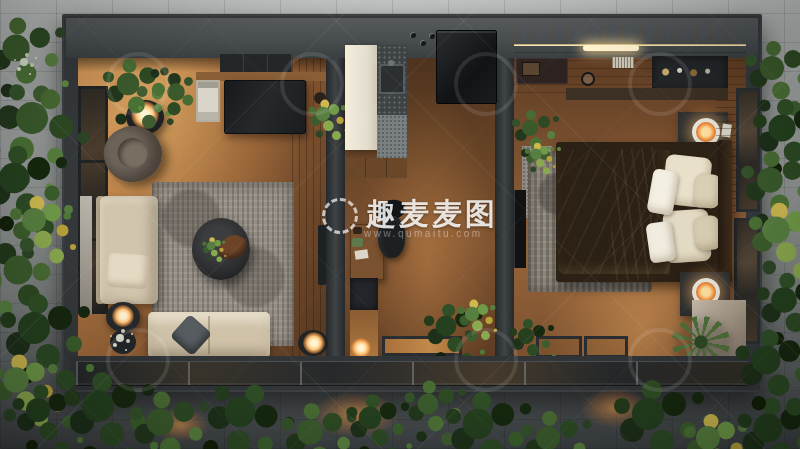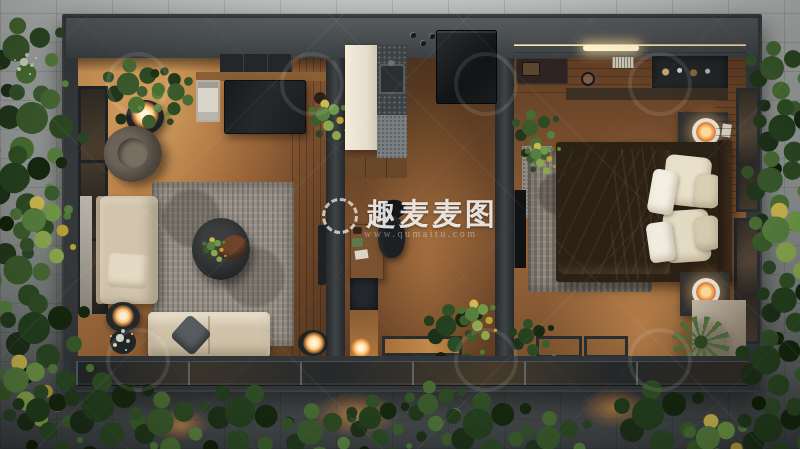--- a/index.html
+++ b/index.html
@@ -1,17 +1,17 @@
 <!DOCTYPE html>
 <html><head>
 <meta charset="utf-8">
 <style>
   html,body{margin:0;padding:0;background:#222;}
   #canvas{position:relative;width:800px;height:449px;overflow:hidden;
-    font-family:Liberation Serif, serif;background:#9aa09f;text-align:center;}
+    font-family:Liberation Sans, sans-serif;background:#9aa09f;text-align:center;}
   .abs{position:absolute;}
 
   
   #bg-tiles{left:0;top:0;width:800px;height:449px;
     background-image:
       repeating-linear-gradient(90deg, rgba(0,0,0,.11) 0 1px, transparent 1px 56px),
       repeating-linear-gradient(0deg, rgba(0,0,0,.10) 0 1px, transparent 1px 29px),
       linear-gradient(180deg,#c3c7c6 0%,#b5b9b8 5%,#a4a8a7 14%,#909493 42%,#7a7e7d 66%,#565a5c 85%,#3a3f41 100%);}
 
   

